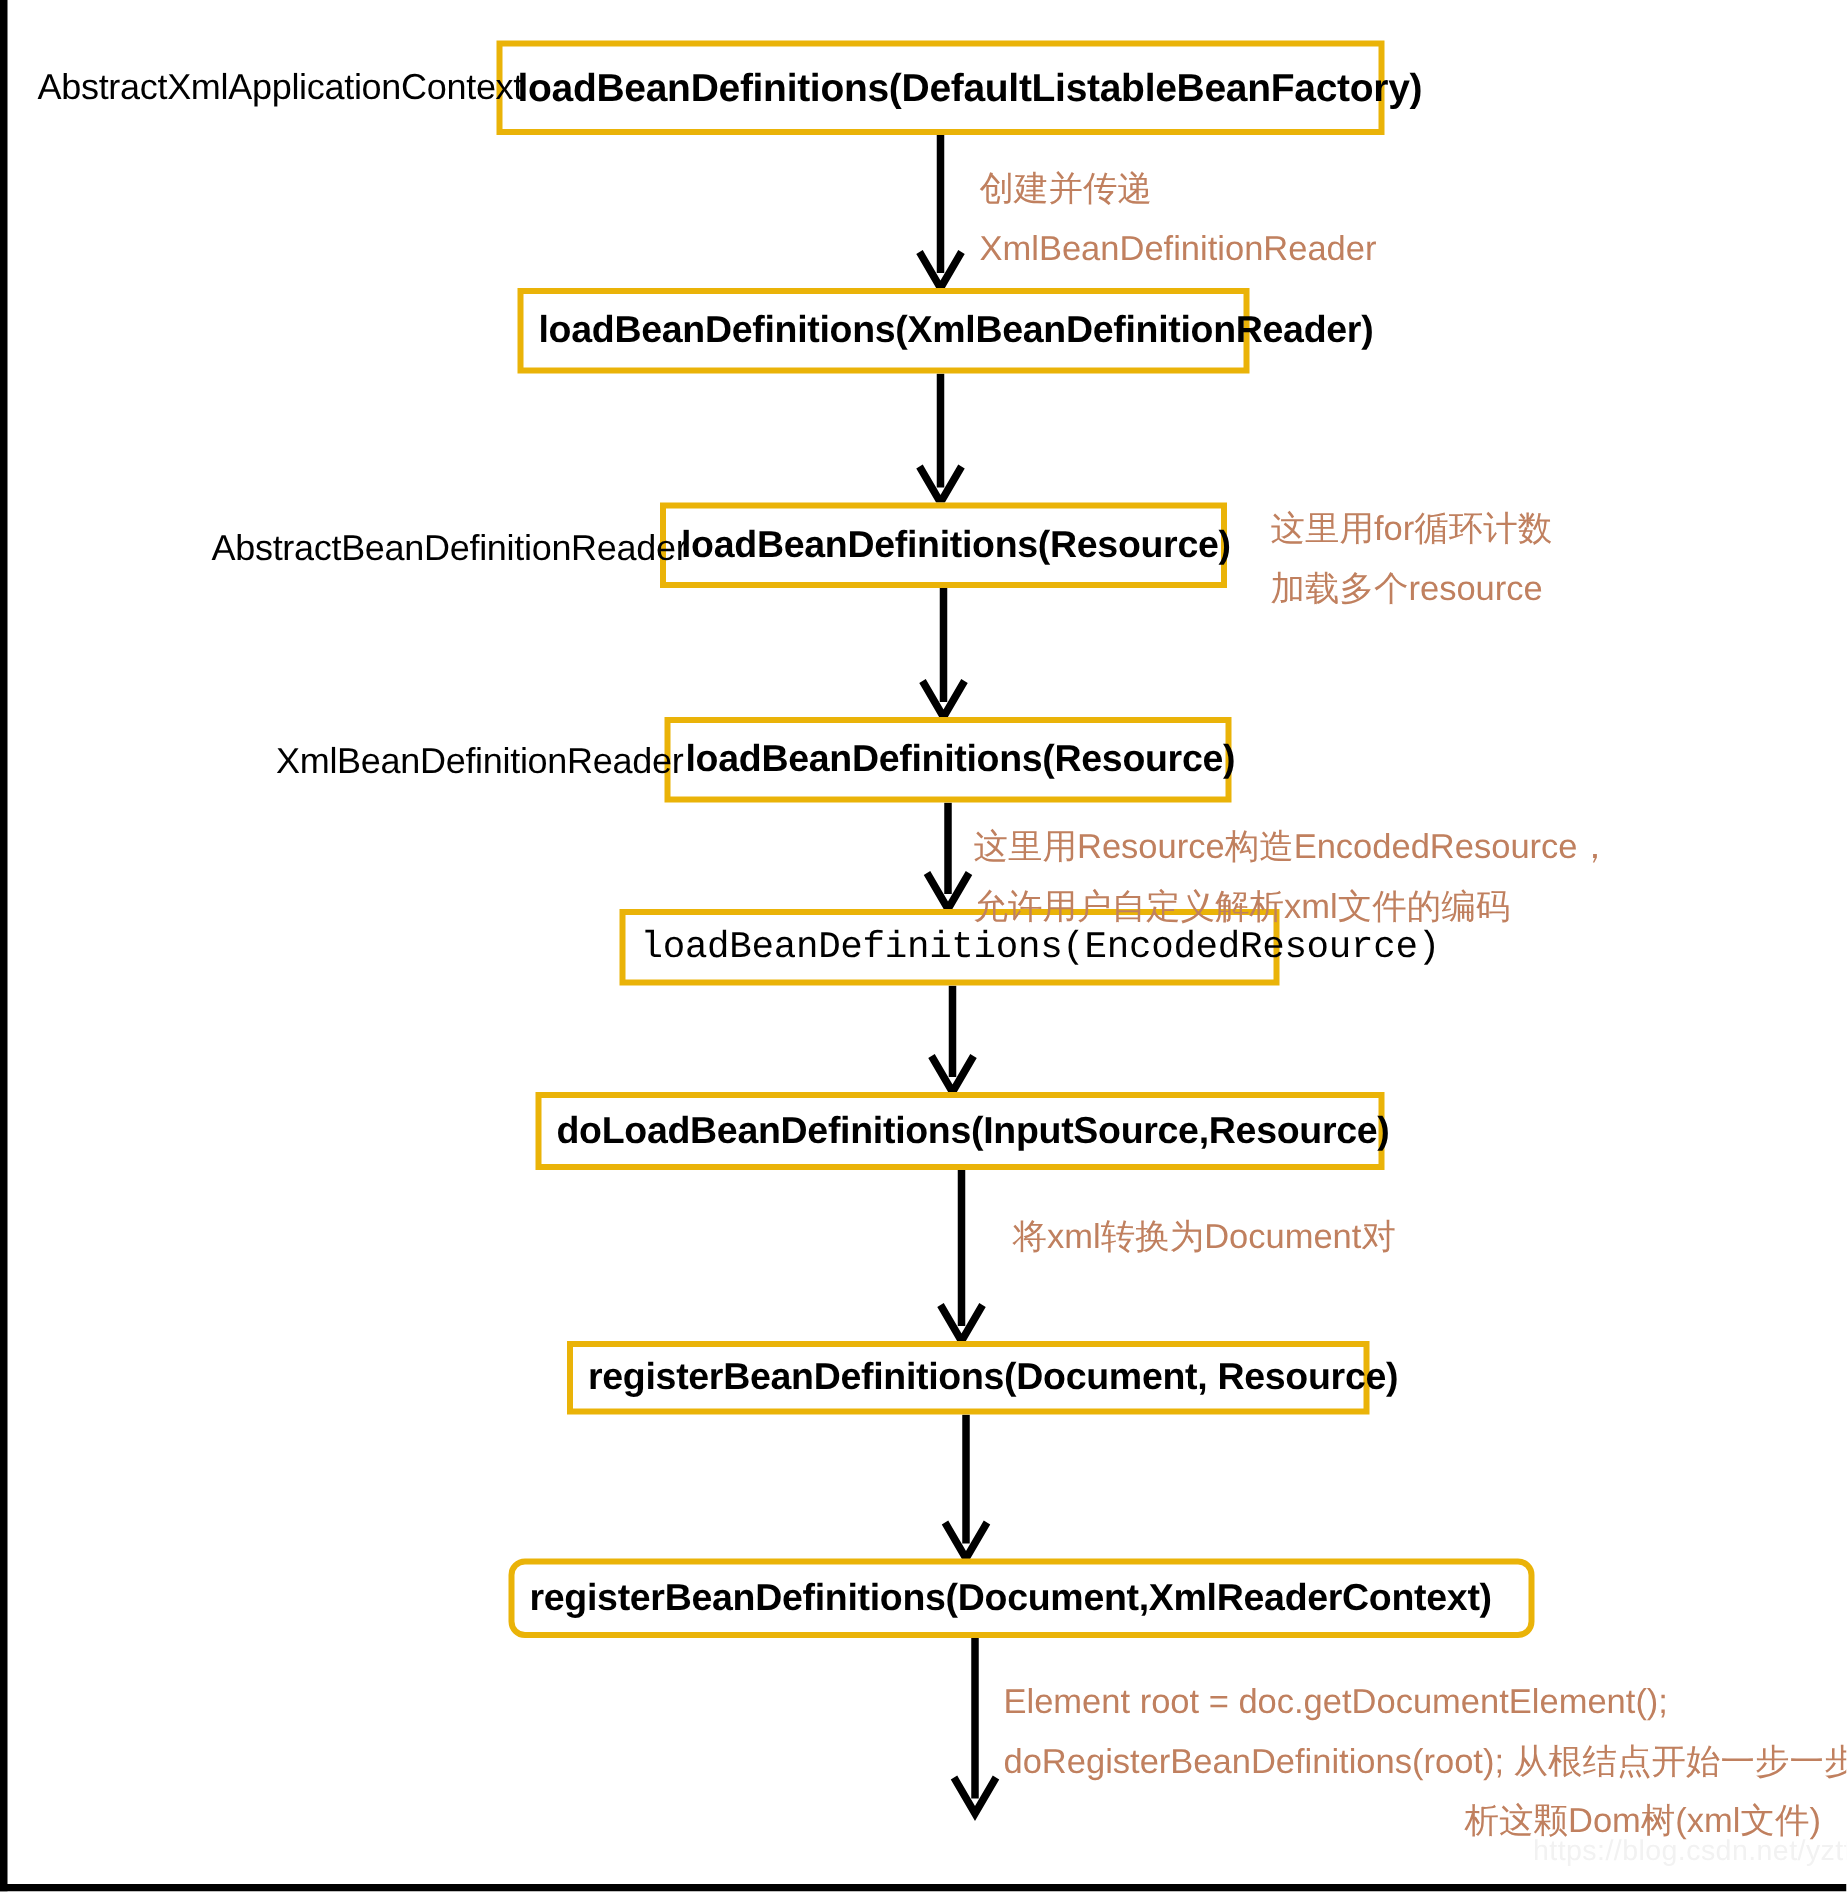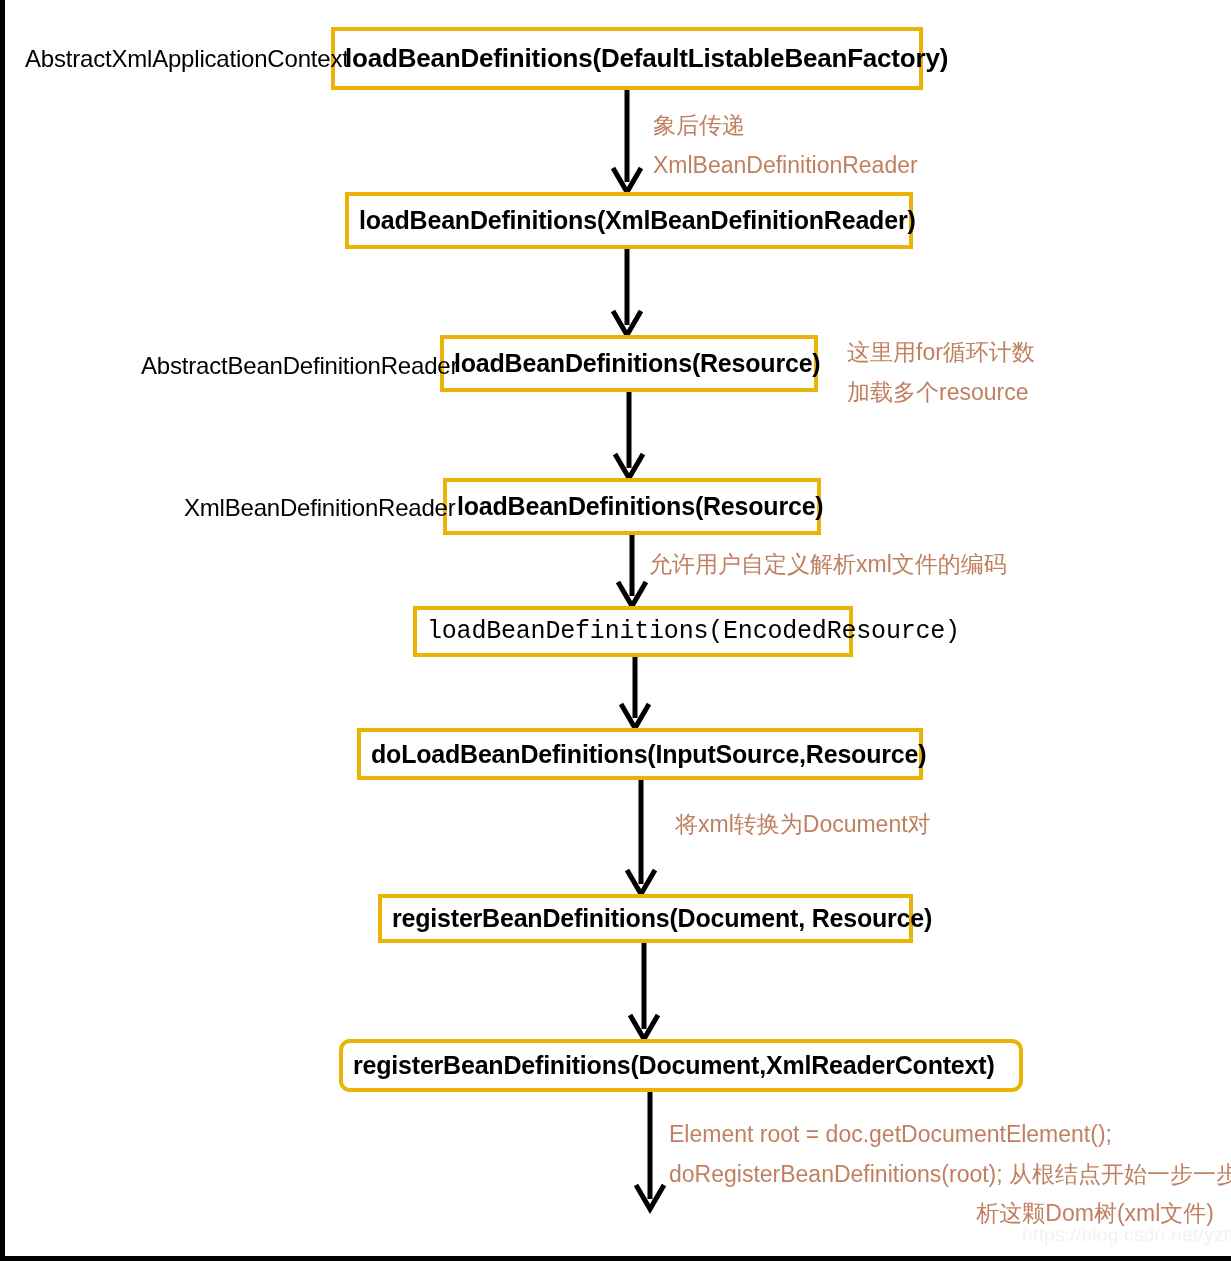--- a/index.html
+++ b/index.html
@@ -105,21 +105,21 @@
     <polyline points="625,1015 639,1039 653,1015" stroke-width="5"></polyline>
 
     <line x1="645" y1="1092" x2="645" y2="1199" stroke-width="5"></line>
     <polyline points="631,1185 645,1209 659,1185" stroke-width="5"></polyline>
   </svg>
 
   <div class="node bold" style="left:326px;top:27px;width:592px;height:63px;font-size:26px;">
     <span>loadBeanDefinitions(DefaultListableBeanFactory)</span>
   </div>
 
-  <div class="node bold" style="left:340px;top:192px;width:568px;height:57px;font-size:25px;">
+  <div class="node bold" style="left:340px;top:192px;width:488px;height:57px;font-size:25px;">
     <span>loadBeanDefinitions(XmlBeanDefinitionReader)</span>
   </div>
 
   <div class="node bold" style="left:435px;top:335px;width:378px;height:57px;font-size:25px;">
     <span>loadBeanDefinitions(Resource)</span>
   </div>
 
   <div class="node bold" style="left:438px;top:478px;width:378px;height:57px;font-size:25px;">
     <span>loadBeanDefinitions(Resource)</span>
   </div>
@@ -147,30 +147,31 @@
 
   <div class="classlabel" style="left:136px;top:352px;font-size:24px;">
     <span>AbstractBeanDefinitionReader</span>
   </div>
 
   <div class="classlabel" style="left:179px;top:494px;font-size:24px;">
     <span>XmlBeanDefinitionReader</span>
   </div>
 
   <div class="annot" style="left:648px;top:106px;font-size:23px;">
-    <div>象后传递</div>
+    <div>创建并传递</div>
     <div>XmlBeanDefinitionReader</div>
   </div>
 
   <div class="annot" style="left:822px;top:333px;font-size:23px;margin-left:20px;">
     <div>这里用for循环计数</div>
     <div>加载多个resource</div>
   </div>
 
   <div class="annot" style="left:644px;top:545px;font-size:23px;">
+    <div>这里用Resource构造EncodedResource，</div>
     <div>允许用户自定义解析xml文件的编码</div>
   </div>
 
   <div class="annot" style="left:654px;top:805px;font-size:23px;margin-left:16px;">
     <div>将xml转换为Document对</div>
   </div>
 
   <div class="annot right-align" style="left:664px;top:1115px;width:545px;font-size:23px;">
     <div style="text-align:left;">Element root = doc.getDocumentElement();</div>
     <div style="text-align:left;">doRegisterBeanDefinitions(root); 从根结点开始一步一步解</div>

